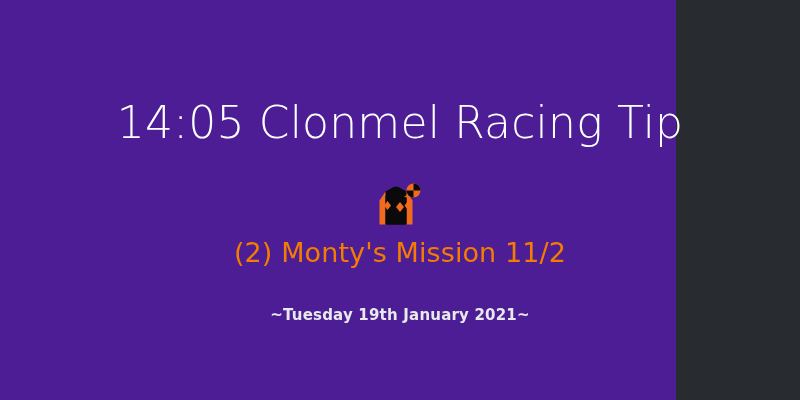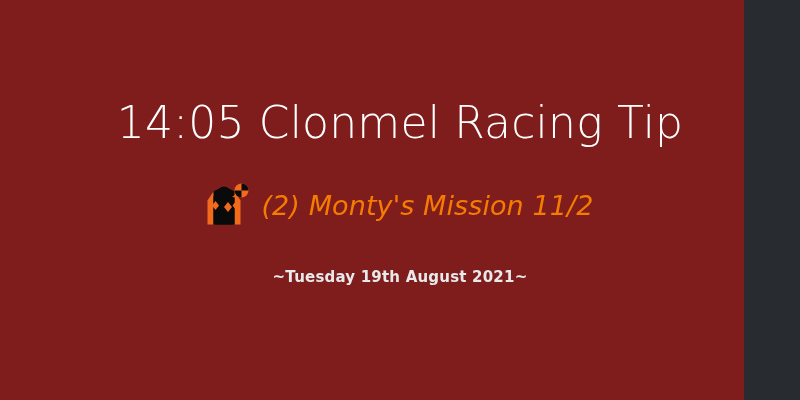--- a/index.html
+++ b/index.html
@@ -12,23 +12,23 @@
   }
 
   body {
     background: #282c31;
     font-family: "DejaVu Sans", "Liberation Sans", sans-serif;
     -webkit-font-smoothing: antialiased;
   }
 
   .card {
     position: relative;
-    width: 744px;
+    width: 676px;
     height: 400px;
-    background: #7f1d1d;
+    background: #4c1d95;
   }
 
   
   .content {
     position: absolute;
     left: 0;
     top: 0;
     width: 800px;
     height: 400px;
     display: flex;
@@ -42,25 +42,24 @@
     font-weight: 300;
     line-height: 1.0;
     color: #ffffff;
     letter-spacing: 0.2px;
     white-space: nowrap;
   }
 
   .tip-row {
     margin-top: 37px;
     display: flex;
-    flex-direction: row;
+    flex-direction: column;
     align-items: center;
     gap: 11px;
     white-space: nowrap;
-    font-style: italic;
   }
 
   .silk-icon {
     display: block;
     width: 44px;
     height: 46px;
     flex: 0 0 auto;
   }
 
   .tip-text {
@@ -125,18 +124,18 @@
           <path d="M35.5 8.5 L35.5 1.5 A7 7 0 0 1 42.5 8.5 Z" fill="#0a0a0a"></path>
           <path d="M35.5 8.5 L35.5 15.5 A7 7 0 0 1 28.5 8.5 Z" fill="#0a0a0a"></path>
 
           <path d="M29.5 12.5 L26 15 L30.5 15.5 Z" fill="#f26b1d"></path>
         </svg>
       </span>
 
       <span class="tip-text">(2) Monty's Mission 11/2</span>
     </div>
 
-    <div class="race-date">~Tuesday 19th August 2021~</div>
+    <div class="race-date">~Tuesday 19th January 2021~</div>
 
   </div>
 
 
 </div>
 
 </body></html>

